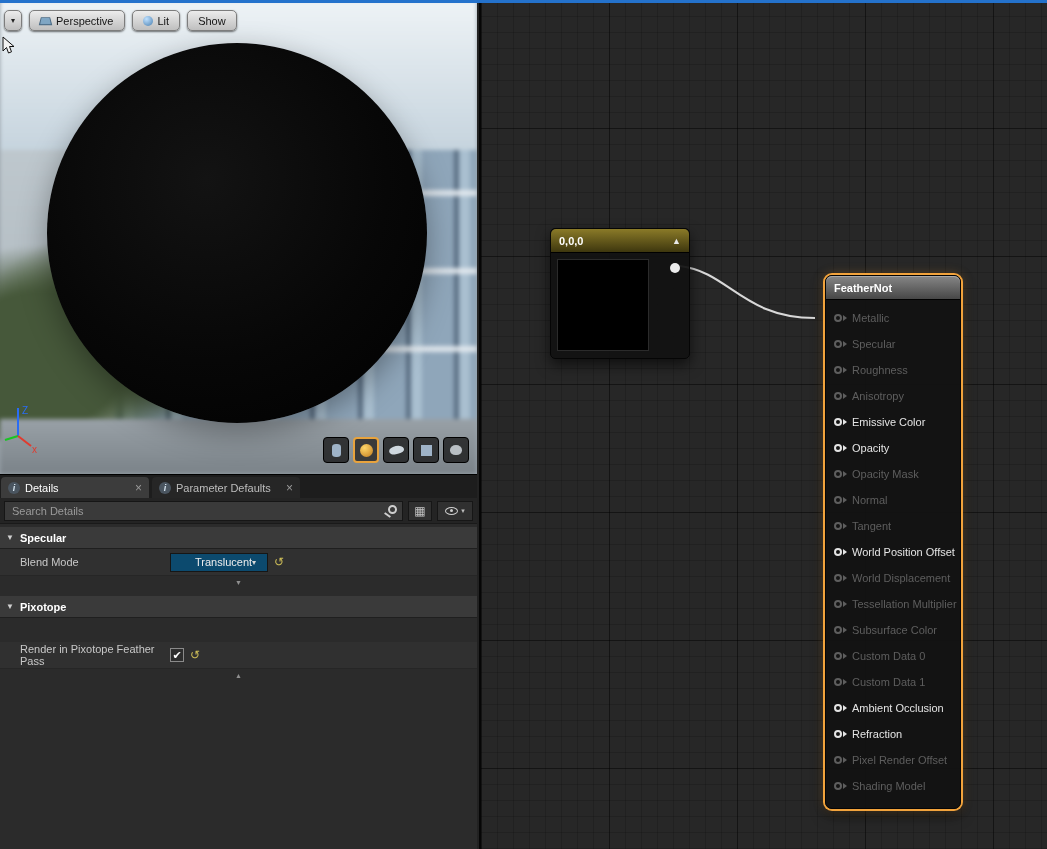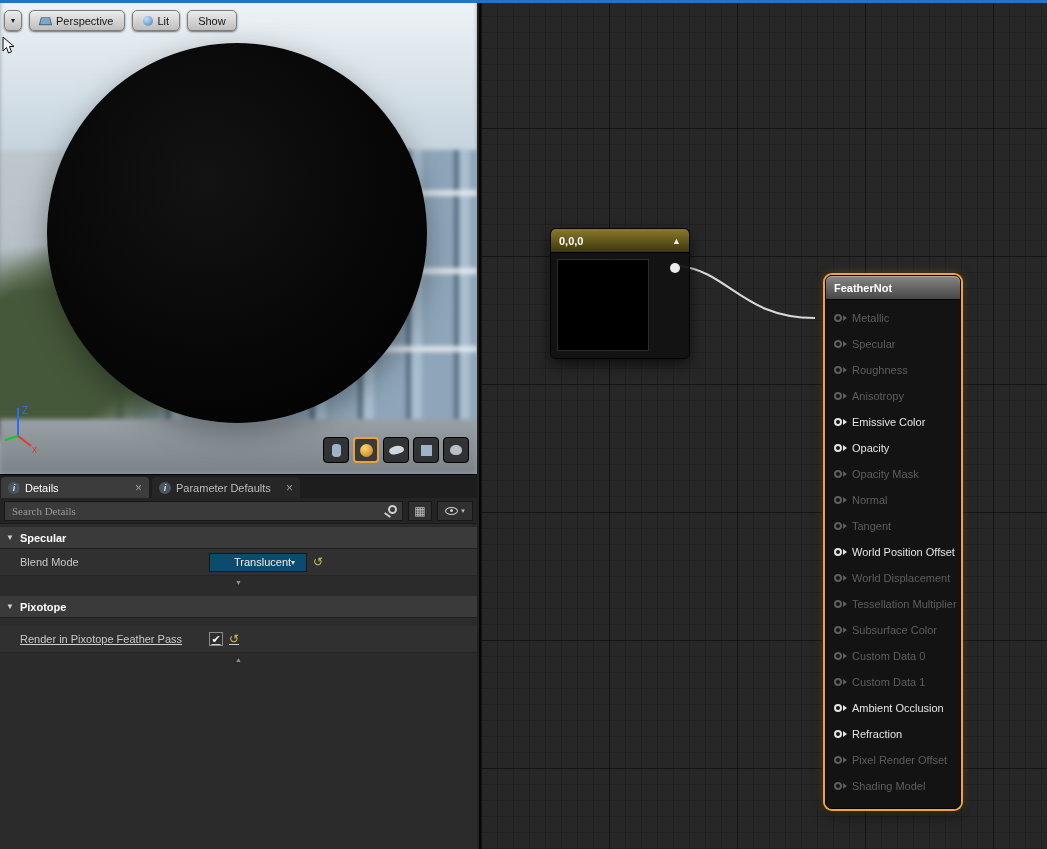--- a/index.html
+++ b/index.html
@@ -63,38 +63,38 @@
   .tab { width:148px; height:21px; display:flex; align-items:center; gap:5px; padding:0 7px;
     background:#262626; border-radius:4px 4px 0 0; color:#bdbdbd; }
   .tab.active { background:#3c3c3c; color:#fff; }
   .info-icon { width:12px; height:12px; min-width:12px; border-radius:50%; background:#4a5560; color:#d6e4ee;
     font-size:9px; font-style:italic; font-weight:bold; display:flex; align-items:center; justify-content:center; }
   .tab-close { margin-left:auto; color:#9a9a9a; font-size:12px; line-height:1; }
   .searchrow { height:26px; background:#242424; display:flex; align-items:center; gap:5px; padding:0 4px;
     border-bottom:1px solid #1a1a1a; }
   .searchbox { position:relative; flex:1; height:20px; }
   .searchbox input { width:100%; height:100%; background:#3a3a3a; border:1px solid #161616; color:#bdbdbd;
-    font-size:11px; padding:0 24px 0 7px; font-family:Liberation Serif, serif; outline:none; }
+    font-size:11px; padding:0 24px 0 7px; font-family:Liberation Sans, sans-serif; outline:none; }
   .searchbox input::placeholder { color:#9a9a9a; }
   .mag { position:absolute; right:6px; top:4px; width:9px; height:9px; border:2px solid #cfcfcf; border-radius:50%; }
   .mag::after { content:""; position:absolute; left:-6px; top:7px; width:7px; height:2px; background:#cfcfcf;
     transform:rotate(35deg); }
   .tool-sq { width:24px; height:20px; background:#303030; border:1px solid #161616; display:flex;
     align-items:center; justify-content:center; color:#c4c4c4; font-size:12px; }
   .eye-btn { width:36px; gap:3px; }
   .eye { width:13px; height:8px; border:1.5px solid #cfcfcf; border-radius:50%; position:relative; }
   .eye::after { content:""; position:absolute; left:3.5px; top:1.5px; width:3px; height:3px;
     border-radius:50%; background:#cfcfcf; }
   .tiny-caret { font-size:7px; color:#bdbdbd; }
 
   .sec-header { height:22px; background:#3a3a3a; border-bottom:1px solid #1f1f1f; display:flex;
     align-items:center; gap:6px; padding:0 6px; color:#fff; font-weight:bold; margin-top:4px; }
   .sec-tri { font-size:8px; color:#d0d0d0; }
   .prop-row { height:27px; display:flex; align-items:center; background:#303030; border-bottom:1px solid #262626; }
-  .prop-label { width:209px; padding-left:20px; color:#c8c8c8; }
+  .prop-label { width:170px; padding-left:20px; color:#c8c8c8; }
   .prop-value { flex:1; display:flex; align-items:center; gap:6px; }
   .dropdown { width:98px; height:19px; background:#0c4a6e; border:1px solid #161616; color:#ededed;
     display:flex; align-items:center; padding:0 24px; }
   .dd-caret { margin-left:auto; font-size:8px; color:#d7d7d7; }
   .reset-icon { color:#cdbd57; font-size:12px; line-height:1; }
   .expander { height:12px; display:flex; align-items:center; justify-content:center; color:#8f8f8f;
     font-size:7px; background:#2b2b2b; }
   .checkbox { width:14px; height:14px; background:#2d2d2d; border:1px solid #8a8a8a; display:flex;
     align-items:center; justify-content:center; color:#fff; font-size:11px; line-height:1; }
 
@@ -242,21 +242,21 @@
       </div>
     </div>
     <div class="expander">
       <span>▼</span>
     </div>
 
     <div class="sec-header" style="margin-top:8px;">
       <span class="sec-tri">▼</span>
       <span>Pixotope</span>
     </div>
-    <div class="prop-row" style="margin-top:8px;text-decoration:underline;">
+    <div class="prop-row" style="margin-top:24px;">
       <div class="prop-label">Render in Pixotope Feather Pass</div>
       <div class="prop-value">
         <div class="checkbox">
           <span>✔</span>
         </div>
         <span class="reset-icon">↺</span>
       </div>
     </div>
     <div class="expander">
       <span>▲</span>

